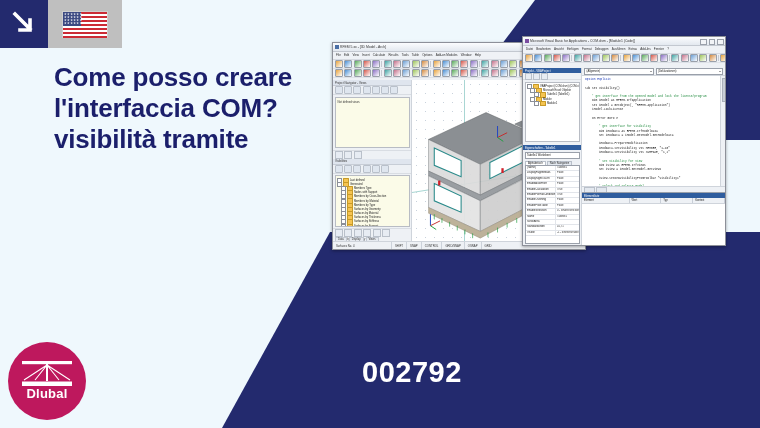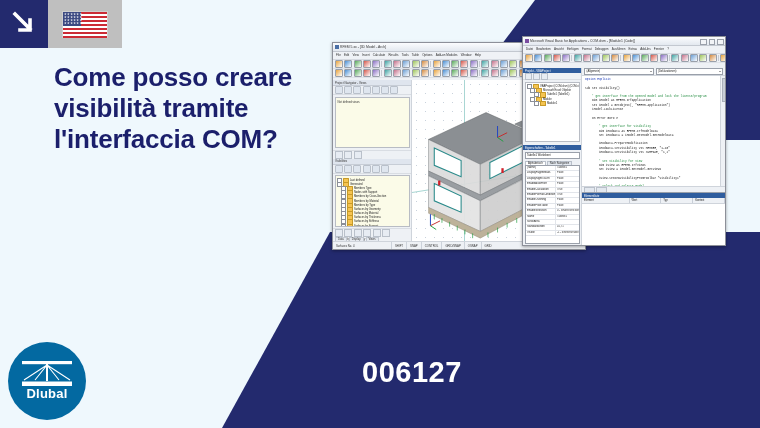--- a/index.html
+++ b/index.html
@@ -38,21 +38,21 @@
   
   .headline{
     position:absolute;left:54px;top:62px;width:280px;
     color:#1b1f6b;font-weight:bold;font-size:26px;line-height:31px;
     letter-spacing:-0.2px;z-index:5;
   }
 
   
   .logo{
     position:absolute;left:8px;top:342px;width:78px;height:78px;border-radius:50%;
-    background:#0369a1;z-index:6;
+    background:#be185d;z-index:6;
   }
   .logo .mark{position:absolute;left:14px;top:19px;width:50px;height:25px;}
   .logo .wordmark{
     position:absolute;left:0;top:44px;width:78px;text-align:center;
     color:#fff;font-weight:bold;font-size:13px;letter-spacing:.2px;
   }
 
   
   .faqbar{position:absolute;left:345px;top:358px;display:flex;align-items:center;z-index:6;}
   .faq-badge{
@@ -646,31 +646,31 @@
           <span class="st" style="left:1px;top:4px">★★★★★★</span>
           <span class="st" style="left:1px;top:7px">★★★★★★</span>
           <span class="st" style="left:1px;top:10px">★★★★★★</span>
         </span>
       </div>
     </div>
   </div>
 
   <div class="headline">
     <div>Come posso creare</div>
+    <div>l'interfaccia COM?</div>
     <div>visibilità tramite</div>
-    <div>l'interfaccia COM?</div>
   </div>
 
   <div class="logo">
     <svg class="mark" viewBox="0 0 50 25" aria-hidden="true">
       <rect x="0" y="0" width="50" height="3.2" fill="#ffffff"></rect>
       <rect x="0" y="20.5" width="50" height="4.5" fill="#ffffff"></rect>
       <path d="M25 4 L2 19 M25 4 L48 19 M25 4 L25 19 M25 4 L13 19 M25 4 L37 19" stroke="#ffffff" stroke-width="1.1" fill="none"></path>
       <rect x="24" y="3" width="2" height="17" fill="#ffffff"></rect>
     </svg>
     <div class="wordmark">Dlubal</div>
   </div>
 
   <div class="faqbar">
-    <span class="faq-num">006127</span>
+    <span class="faq-num">002792</span>
   </div>
 
 </div>
 
 </body></html>

